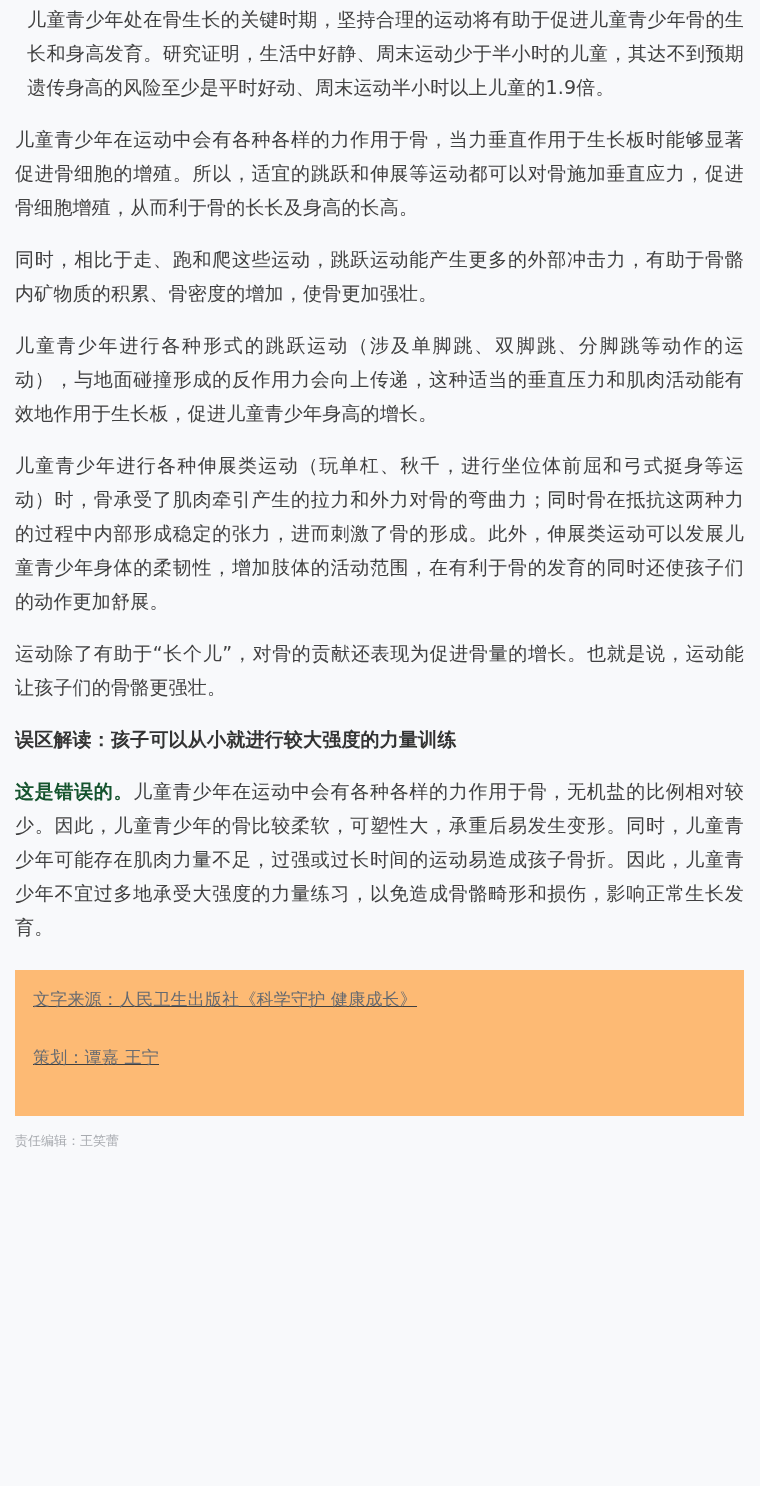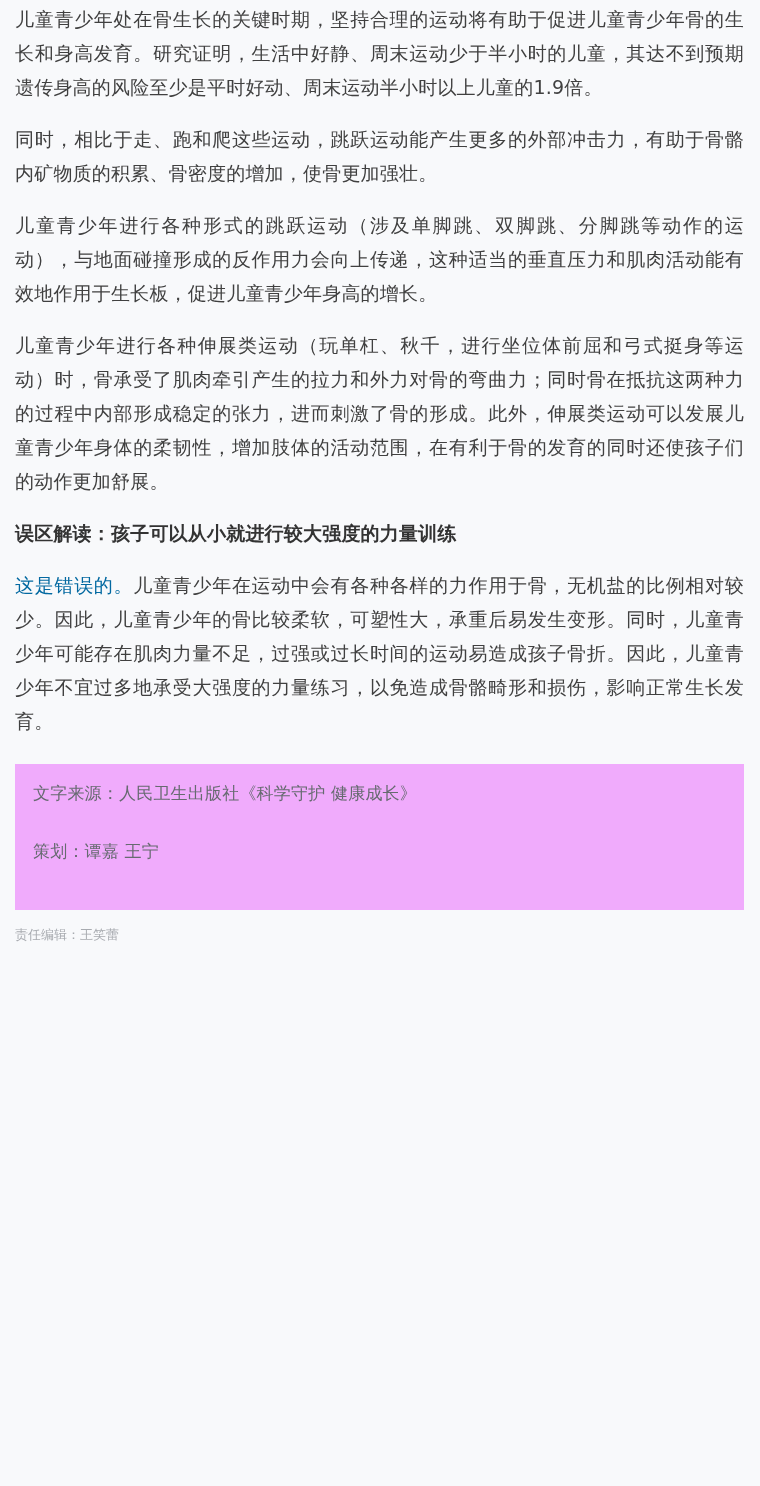--- a/index.html
+++ b/index.html
@@ -17,33 +17,34 @@
     width: 760px;
   }
   p {
     margin: 0;
     font-size: 19px;
     line-height: 34px;
     letter-spacing: 0.2px;
     text-align: justify;
   }
   .para { margin-bottom: 18px; }
-  .first { margin-top: 2px; }
+  .first { margin-top: 2px; margin-left: 12px; }
   .heading {
     font-weight: bold;
     color: #333333;
     margin-bottom: 18px;
   }
-  .lead-bold { font-weight: normal; color: #0369a1; }
+  .lead-bold { font-weight: bold; color: #14532d; }
   .source-box {
     margin-top: 26px;
-    background: #f0abfc;
+    background: #fdba74;
     padding: 14px 18px 44px 18px;
     box-sizing: border-box;
     width: 729px;
+    text-decoration: underline;
   }
   .source-box p {
     font-size: 17px;
     line-height: 30px;
     color: #666a70;
   }
   .source-box .src-line { margin-bottom: 28px; }
   .editor {
     margin-top: 16px;
     font-size: 13px;
@@ -52,24 +53,26 @@
     font-family: Liberation Mono, monospace;
   }
 </style>
 </head>
 <body>
 
 <div class="article">
 
   <p class="para first">儿童青少年处在骨生长的关键时期，坚持合理的运动将有助于促进儿童青少年骨的生长和身高发育。研究证明，生活中好静、周末运动少于半小时的儿童，其达不到预期遗传身高的风险至少是平时好动、周末运动半小时以上儿童的1.9倍。</p>
 
+  <p class="para">儿童青少年在运动中会有各种各样的力作用于骨，当力垂直作用于生长板时能够显著促进骨细胞的增殖。所以，适宜的跳跃和伸展等运动都可以对骨施加垂直应力，促进骨细胞增殖，从而利于骨的长长及身高的长高。</p>
   <p class="para">同时，相比于走、跑和爬这些运动，跳跃运动能产生更多的外部冲击力，有助于骨骼内矿物质的积累、骨密度的增加，使骨更加强壮。</p>
   <p class="para">儿童青少年进行各种形式的跳跃运动（涉及单脚跳、双脚跳、分脚跳等动作的运动），与地面碰撞形成的反作用力会向上传递，这种适当的垂直压力和肌肉活动能有效地作用于生长板，促进儿童青少年身高的增长。</p>
   <p class="para">儿童青少年进行各种伸展类运动（玩单杠、秋千，进行坐位体前屈和弓式挺身等运动）时，骨承受了肌肉牵引产生的拉力和外力对骨的弯曲力；同时骨在抵抗这两种力的过程中内部形成稳定的张力，进而刺激了骨的形成。此外，伸展类运动可以发展儿童青少年身体的柔韧性，增加肢体的活动范围，在有利于骨的发育的同时还使孩子们的动作更加舒展。</p>
 
+  <p class="para">运动除了有助于“长个儿”，对骨的贡献还表现为促进骨量的增长。也就是说，运动能让孩子们的骨骼更强壮。</p>
 
   <p class="heading">误区解读：孩子可以从小就进行较大强度的力量训练</p>
   <p class="para"><span class="lead-bold">这是错误的。</span><span>儿童青少年在运动中会有各种各样的力作用于骨，无机盐的比例相对较少。因此，儿童青少年的骨比较柔软，可塑性大，承重后易发生变形。同时，儿童青少年可能存在肌肉力量不足，过强或过长时间的运动易造成孩子骨折。因此，儿童青少年不宜过多地承受大强度的力量练习，以免造成骨骼畸形和损伤，影响正常生长发育。</span></p>
 
   <div class="source-box">
     <p class="src-line">文字来源：人民卫生出版社《科学守护 健康成长》</p>
     <p>策划：谭嘉 王宁</p>
   </div>
 
   <div class="editor">责任编辑：王笑蕾</div>

